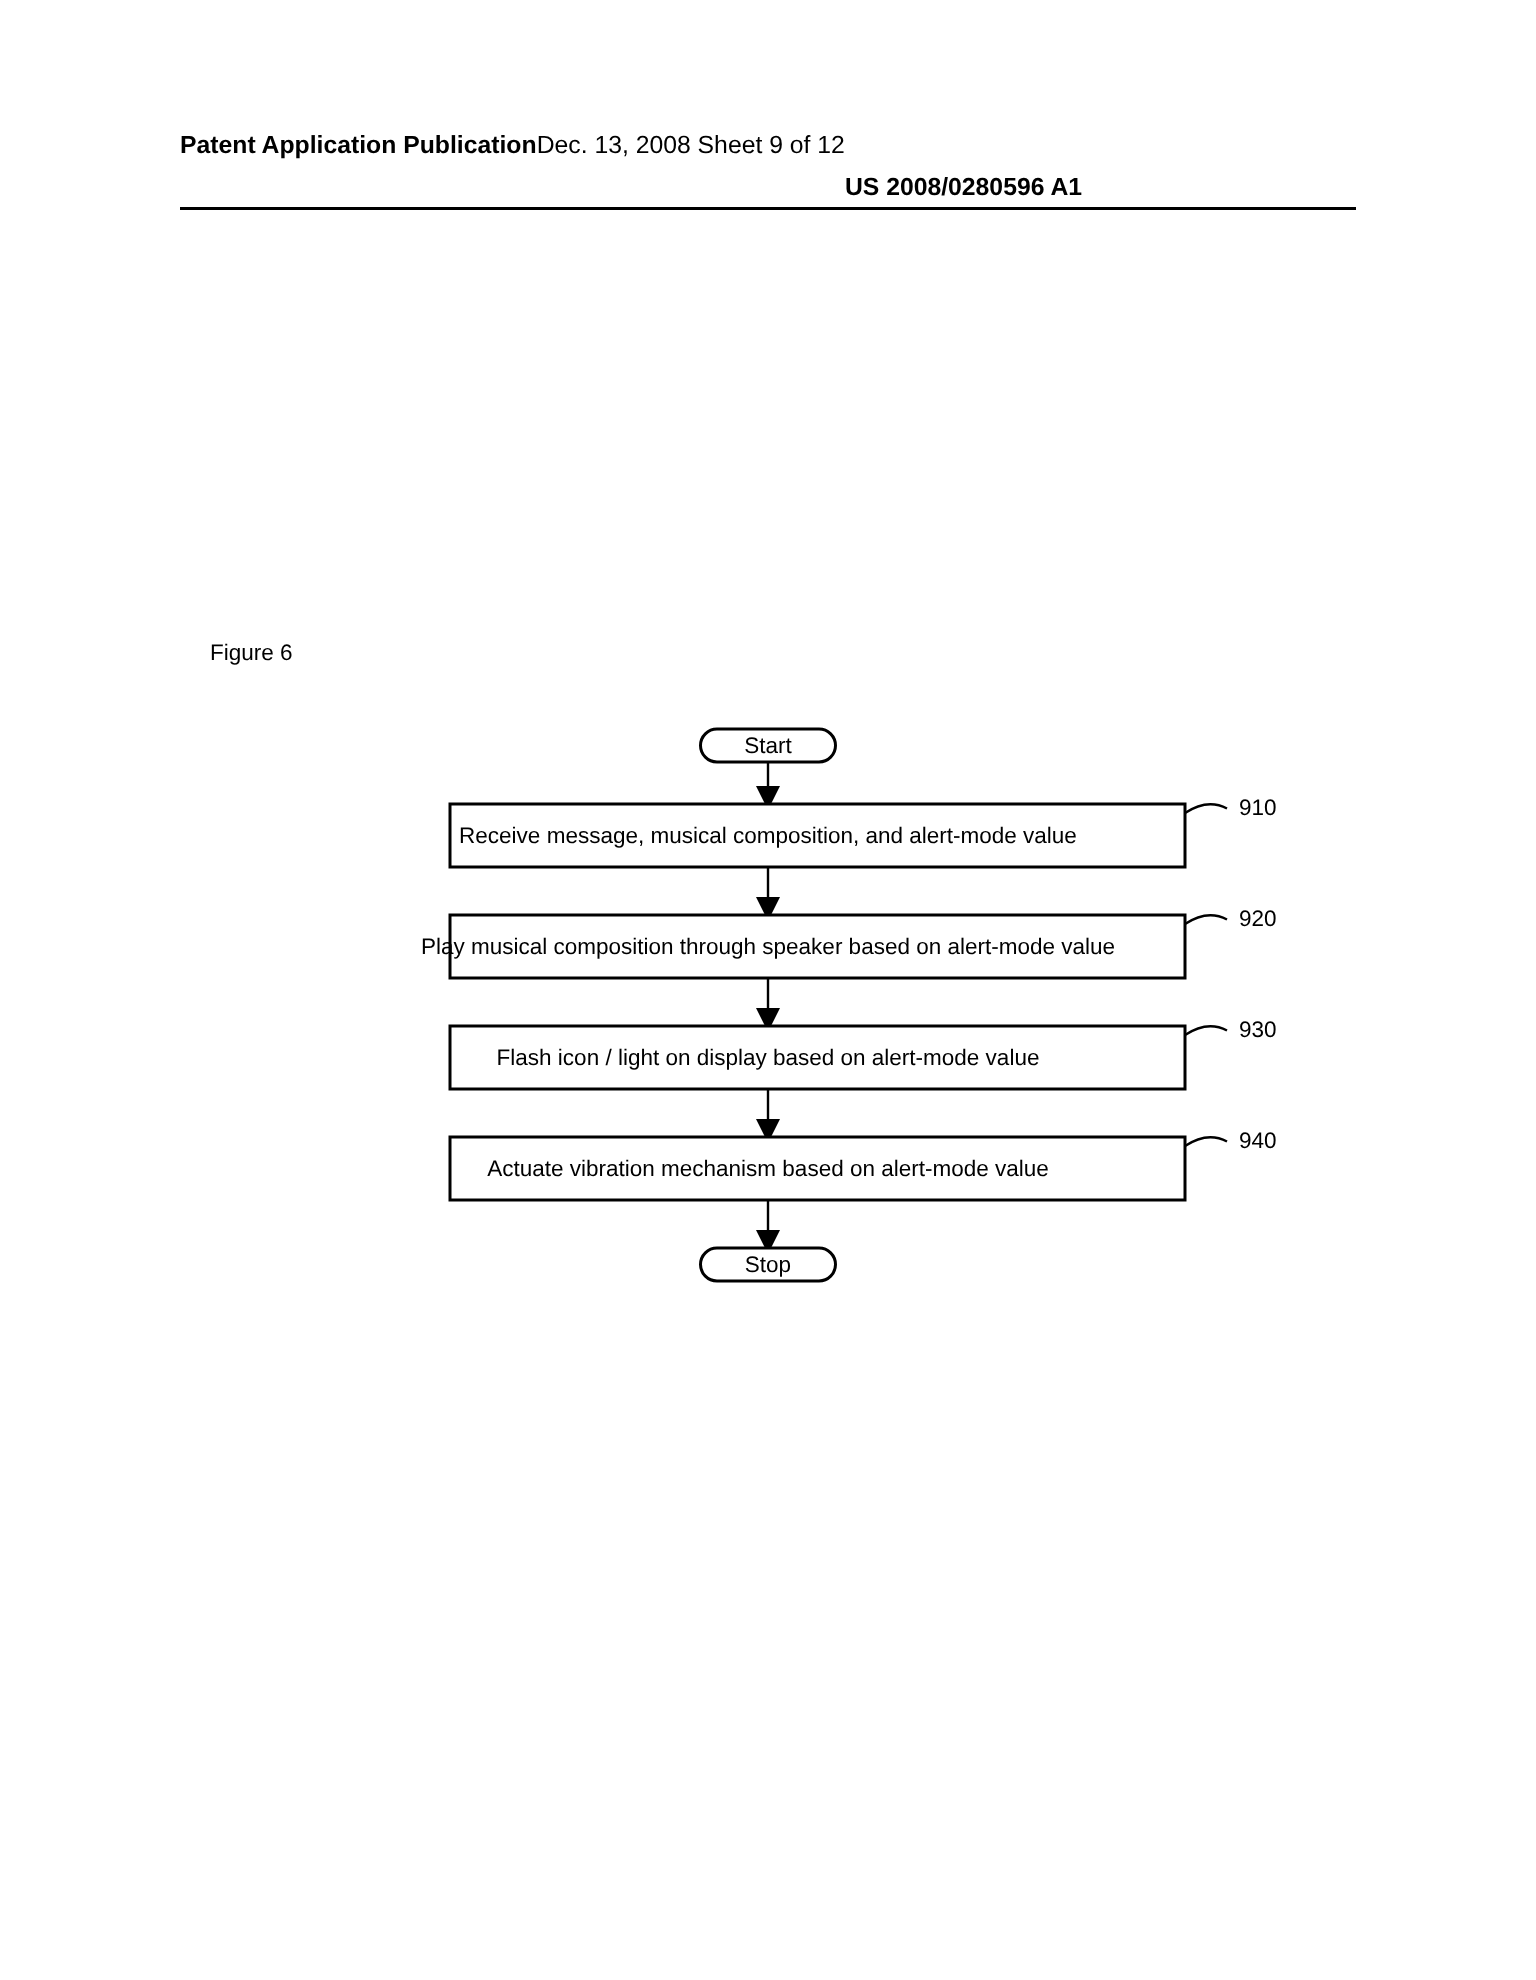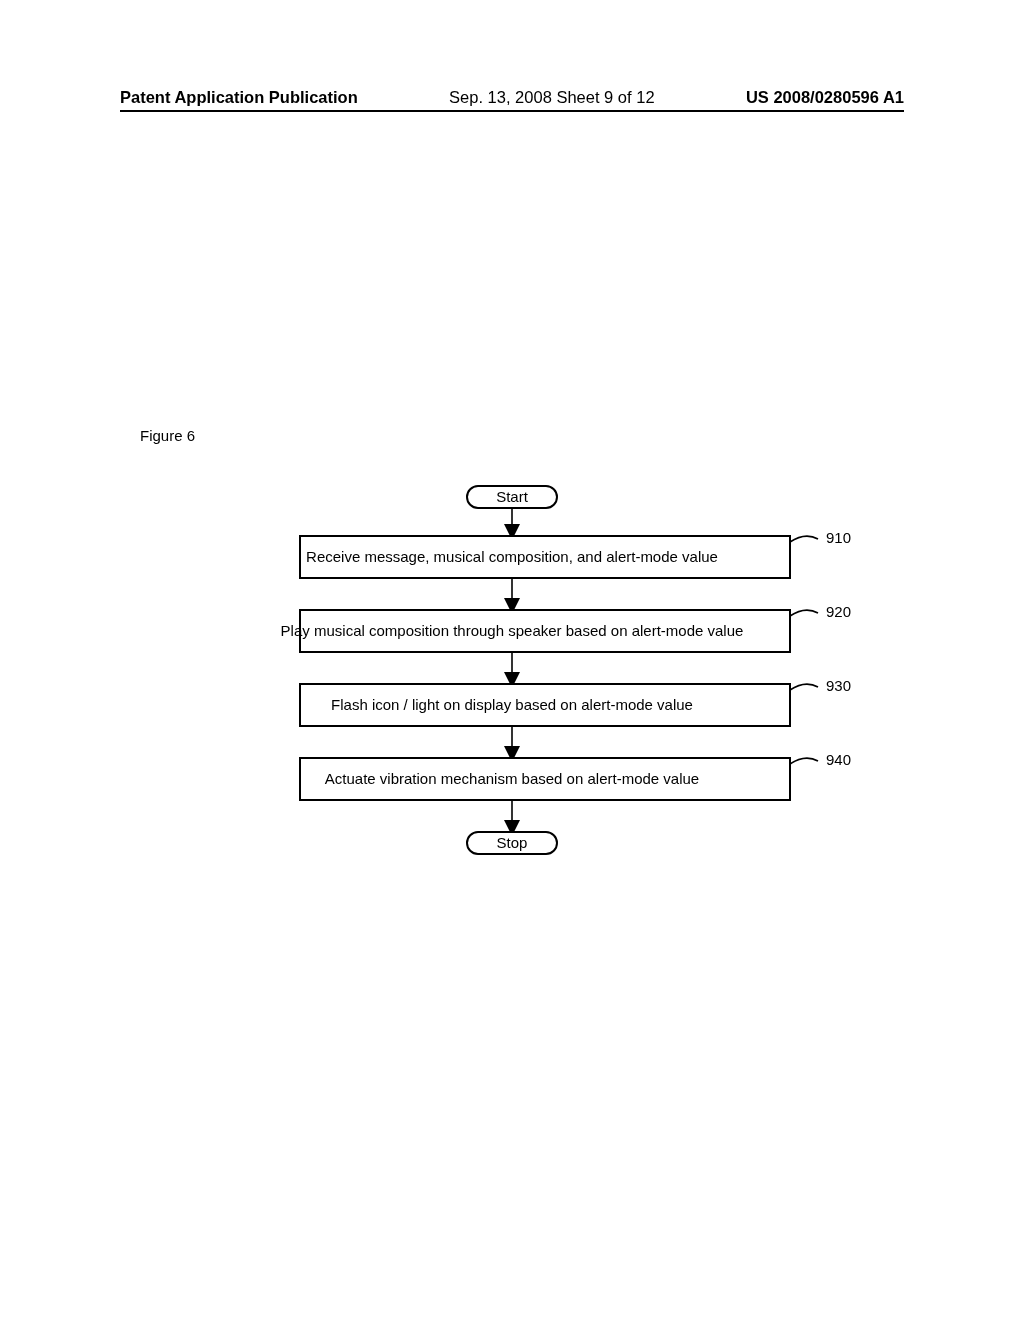--- a/index.html
+++ b/index.html
@@ -17,25 +17,24 @@
   }
   .header {
     position: absolute;
     top: 88px;
     left: 120px;
     right: 120px;
     border-bottom: 2px solid #000;
     padding-bottom: 3px;
     font-size: 16.5px;
     display: flex;
-    justify-content: space-between;
   }
   .header .left { font-weight: bold; }
   .header .center { font-weight: normal; }
-  .header .right { font-weight: bold; white-space: nowrap; }
+  .header .right { font-weight: bold; white-space: nowrap; margin-top: 28px; }
 
   .fig-caption {
     position: absolute;
     top: 427px;
     left: 140px;
     font-size: 15px;
   }
 
   svg.flow {
     position: absolute;
@@ -50,21 +49,21 @@
   .num  { font-family: Arial, Helvetica, sans-serif; font-size:15px; }
   .line { stroke:#000; stroke-width:1.6; }
 </style>
 </head>
 <body>
 
 <div class="page">
 
   <div class="header">
     <span class="left">Patent Application Publication</span>
-    <span class="center">Sep. 13, 2008  Sheet 9 of 12</span>
+    <span class="center">Dec. 13, 2008  Sheet 9 of 12</span>
     <span class="right">US 2008/0280596 A1</span>
   </div>
 
   <div class="fig-caption">Figure 6</div>
 
   <svg class="flow" viewBox="0 0 1024 500">
     <defs>
       <marker id="ah" markerWidth="10" markerHeight="10" refX="5" refY="5" orient="auto">
         <path d="M0,0 L10,5 L0,10 Z" fill="#000"></path>
       </marker>

